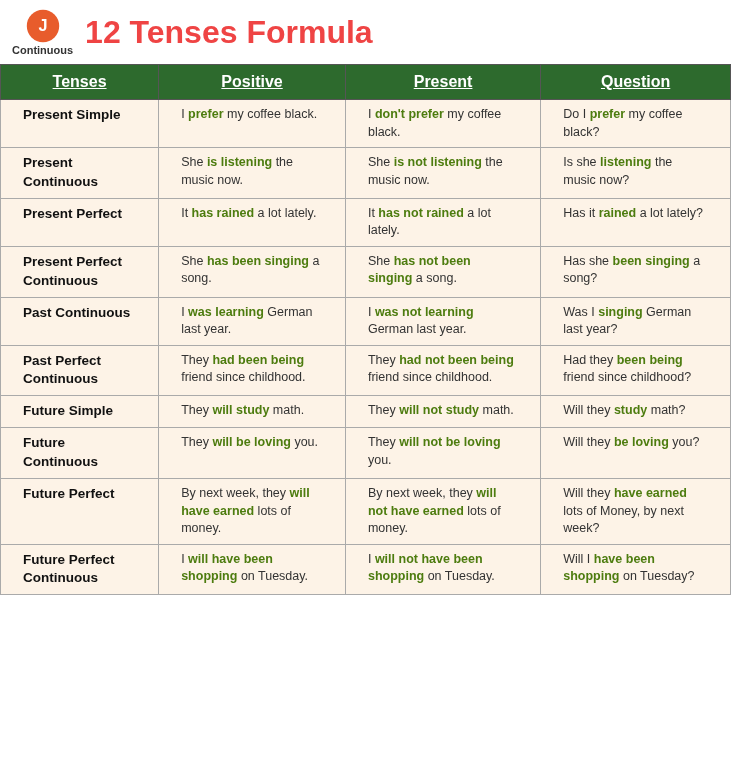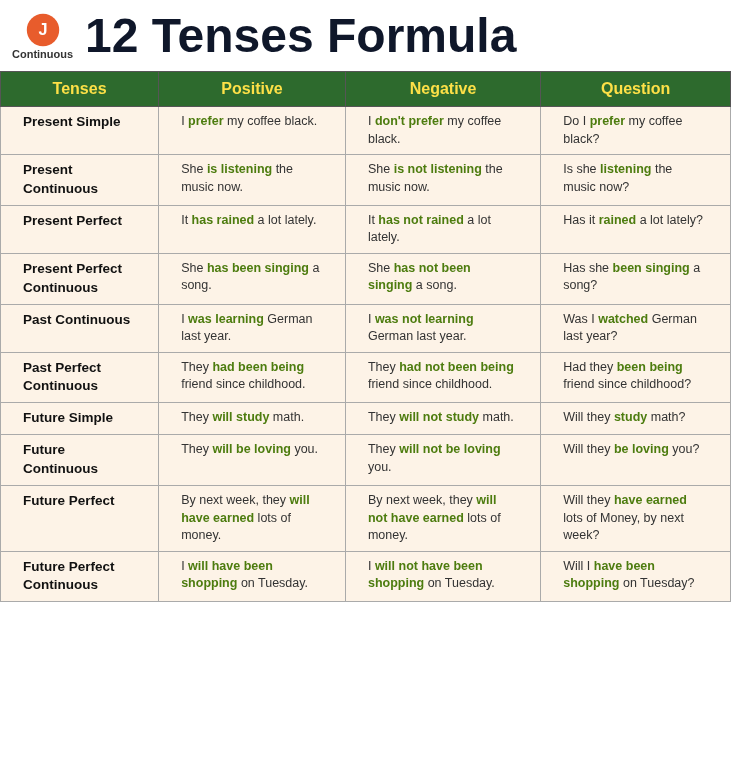--- a/index.html
+++ b/index.html
@@ -23,31 +23,32 @@
     .logo-icon {
       width: 36px;
       height: 36px;
     }
     .logo-text {
       font-size: 11px;
       color: #333;
       font-weight: bold;
     }
     .main-title {
-      font-size: 48px;
+      font-size: 32px;
       font-weight: bold;
-      color: #0f172a;
+      color: #ef4444;
     }
     table {
       width: 100%;
       border-collapse: collapse;
     }
     thead tr {
       background: #2d6a2d;
-      color: #fde047;
+      color: #ffffff;
+      text-decoration: underline;
     }
     thead th {
       padding: 8px 10px;
       font-size: 16px;
       font-weight: bold;
       text-align: center;
       border: 1px solid #555;
     }
     tbody tr {
       background: #fdf3e7;
@@ -87,21 +88,21 @@
     <span class="logo-text">Continuous</span>
   </div>
   <h1 class="main-title">12 Tenses Formula</h1>
 </div>
 
 <table>
   <thead>
     <tr>
       <th>Tenses</th>
       <th>Positive</th>
-      <th>Negative</th>
+      <th>Present</th>
       <th>Question</th>
     </tr>
   </thead>
   <tbody id="table-body">
   <tr>
         <td><span class="tense-name">Present Simple</span></td>
         <td class="cell-text">I <b>prefer</b> my coffee black.</td>
         <td class="cell-text">I <b>don't prefer</b> my coffee black.</td>
         <td class="cell-text">Do I <b>prefer</b> my coffee black?</td>
       </tr>
@@ -120,21 +121,21 @@
       <tr>
         <td><span class="tense-name">Present Perfect Continuous</span></td>
         <td class="cell-text">She <b>has been singing</b> a song.</td>
         <td class="cell-text">She <b>has not been singing</b> a song.</td>
         <td class="cell-text">Has she <b>been singing</b> a song?</td>
       </tr>
       <tr>
         <td><span class="tense-name">Past Continuous</span></td>
         <td class="cell-text">I <b>was learning</b> German last year.</td>
         <td class="cell-text">I <b>was not learning</b> German last year.</td>
-        <td class="cell-text">Was I <b>watched</b> German last year?</td>
+        <td class="cell-text">Was I <b>singing</b> German last year?</td>
       </tr>
       <tr>
         <td><span class="tense-name">Past Perfect Continuous</span></td>
         <td class="cell-text">They <b>had been being</b> friend since childhood.</td>
         <td class="cell-text">They <b>had not been being</b> friend since childhood.</td>
         <td class="cell-text">Had they <b>been being</b> friend since childhood?</td>
       </tr>
       <tr>
         <td><span class="tense-name">Future Simple</span></td>
         <td class="cell-text">They <b>will study</b> math.</td>

